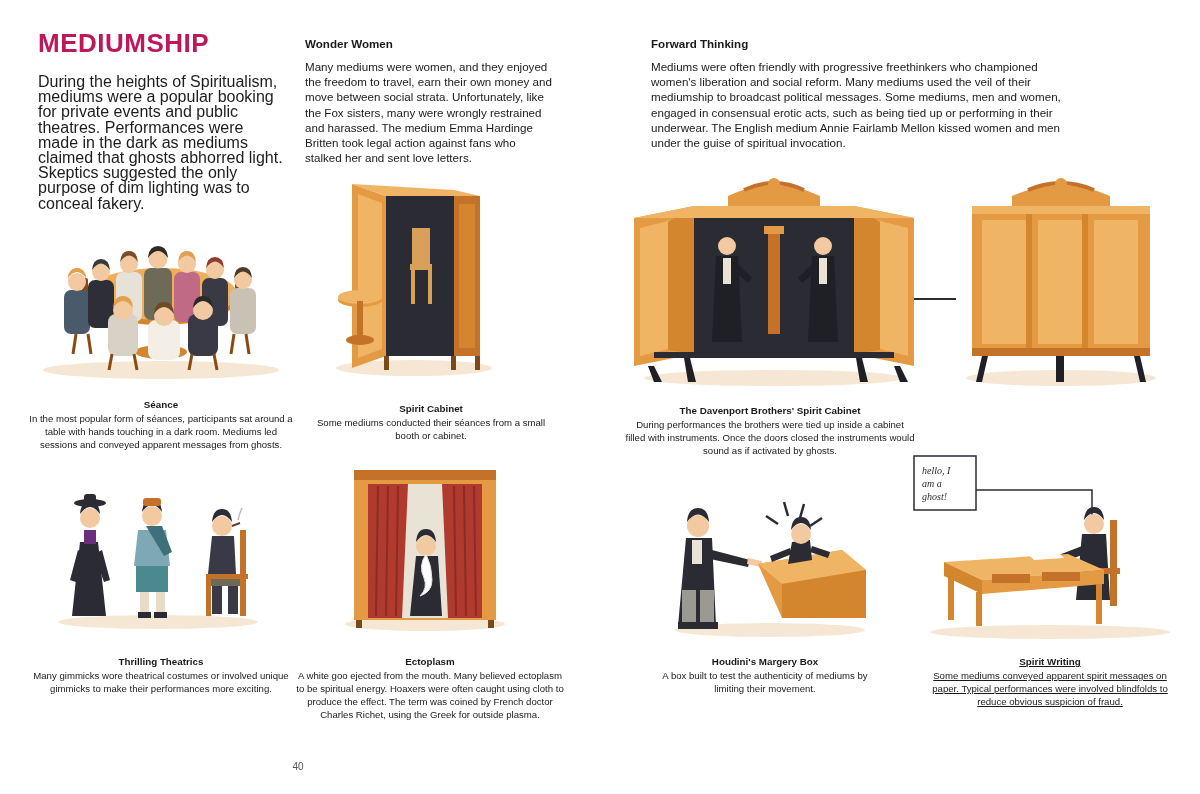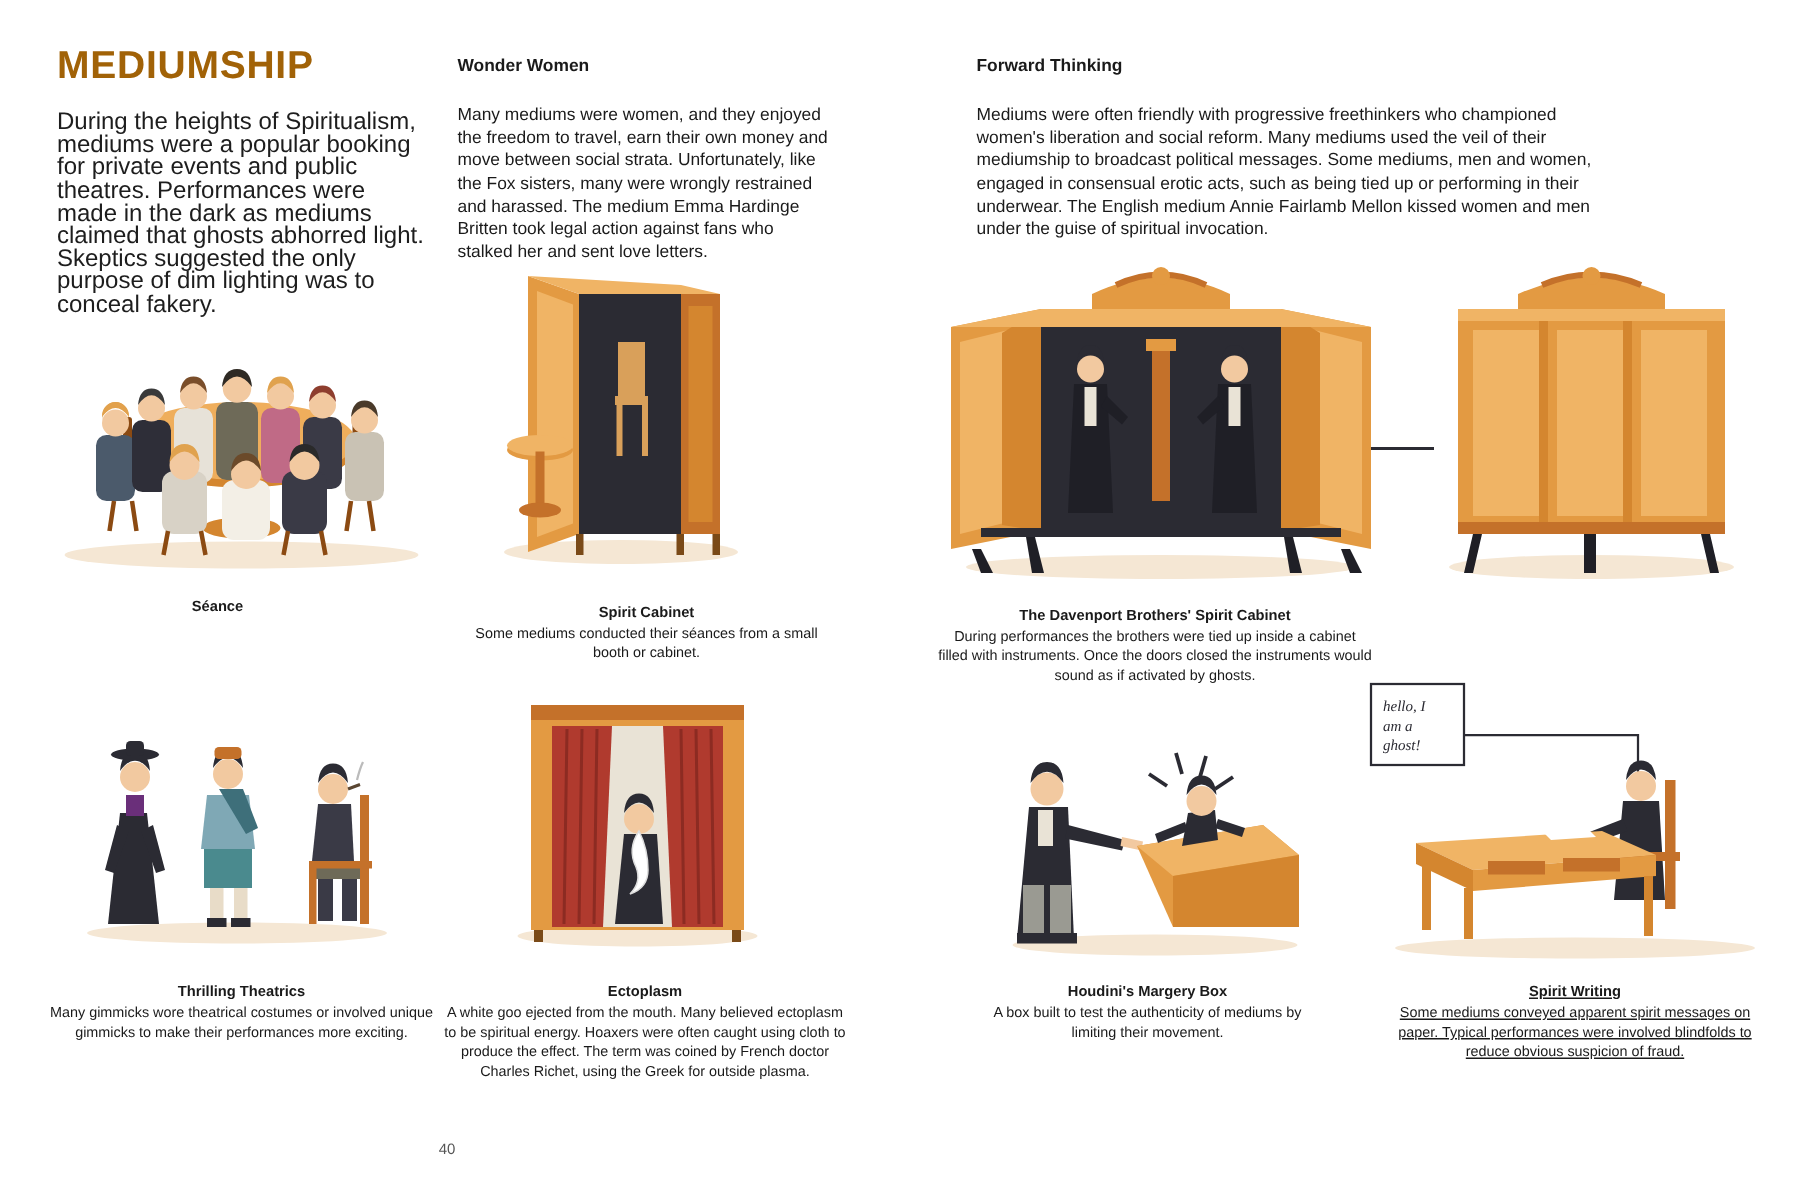--- a/index.html
+++ b/index.html
@@ -22,31 +22,31 @@
   
   #left-page{width:600px;height:794px;position:relative;}
   #right-page{width:600px;height:565px;position:relative;}
 
   .title{
     position:absolute;
     left:38px;top:28px;
     font-size:26px;
     font-weight:bold;
     letter-spacing:0.5px;
-    color:#a16207;
+    color:#be185d;
     font-family:"Liberation Sans", sans-serif;
   }
   .intro{
     position:absolute;
     left:38px;top:74px;width:248px;
     font-size:16px;line-height:15.2px;
     color:#1d1d1d;
   }
   .colhead{
-    font-size:11.6px;font-weight:bold;margin:0 0 18px 0;line-height:15px;
+    font-size:11.6px;font-weight:bold;margin:0 0 8px 0;line-height:15px;
   }
   .coltext{
     font-size:11.6px;line-height:15.2px;
   }
   .col2{
     position:absolute;left:305px;top:36px;width:250px;
   }
 
   .caption{
     position:absolute;
@@ -159,22 +159,23 @@
 
         <g stroke="#8B4A12" stroke-width="3" fill="none">
           <path d="M46 106 l-3 20 M58 106 l3 20"></path>
           <path d="M204 106 l-3 20 M216 106 l3 20"></path>
           <path d="M82 126 l-3 16 M104 126 l3 16"></path>
           <path d="M162 126 l-3 16 M184 126 l3 16"></path>
         </g>
       </svg>
     </div>
 
-    <div class="caption" style="left:12px;top:398px;width:266px;">
+    <div class="caption" style="left:28px;top:398px;width:266px;">
       <b>Séance</b>
+      <span>In the most popular form of séances, participants sat around a table with hands touching in a dark room. Mediums led sessions and conveyed apparent messages from ghosts.</span>
     </div>
 
     <div class="illus" style="left:318px;top:168px;">
       <svg width="190" height="212" viewBox="0 0 190 212">
         <ellipse cx="96" cy="200" rx="78" ry="8" fill="#F5E7D4"></ellipse>
 
         <rect x="68" y="28" width="68" height="160" fill="#2B2B33"></rect>
 
         <path d="M34 16 L68 28 L68 188 L34 200 Z" fill="#E39A42"></path>
         <path d="M40 26 L64 35 L64 181 L40 190 Z" fill="#F0B465"></path>

